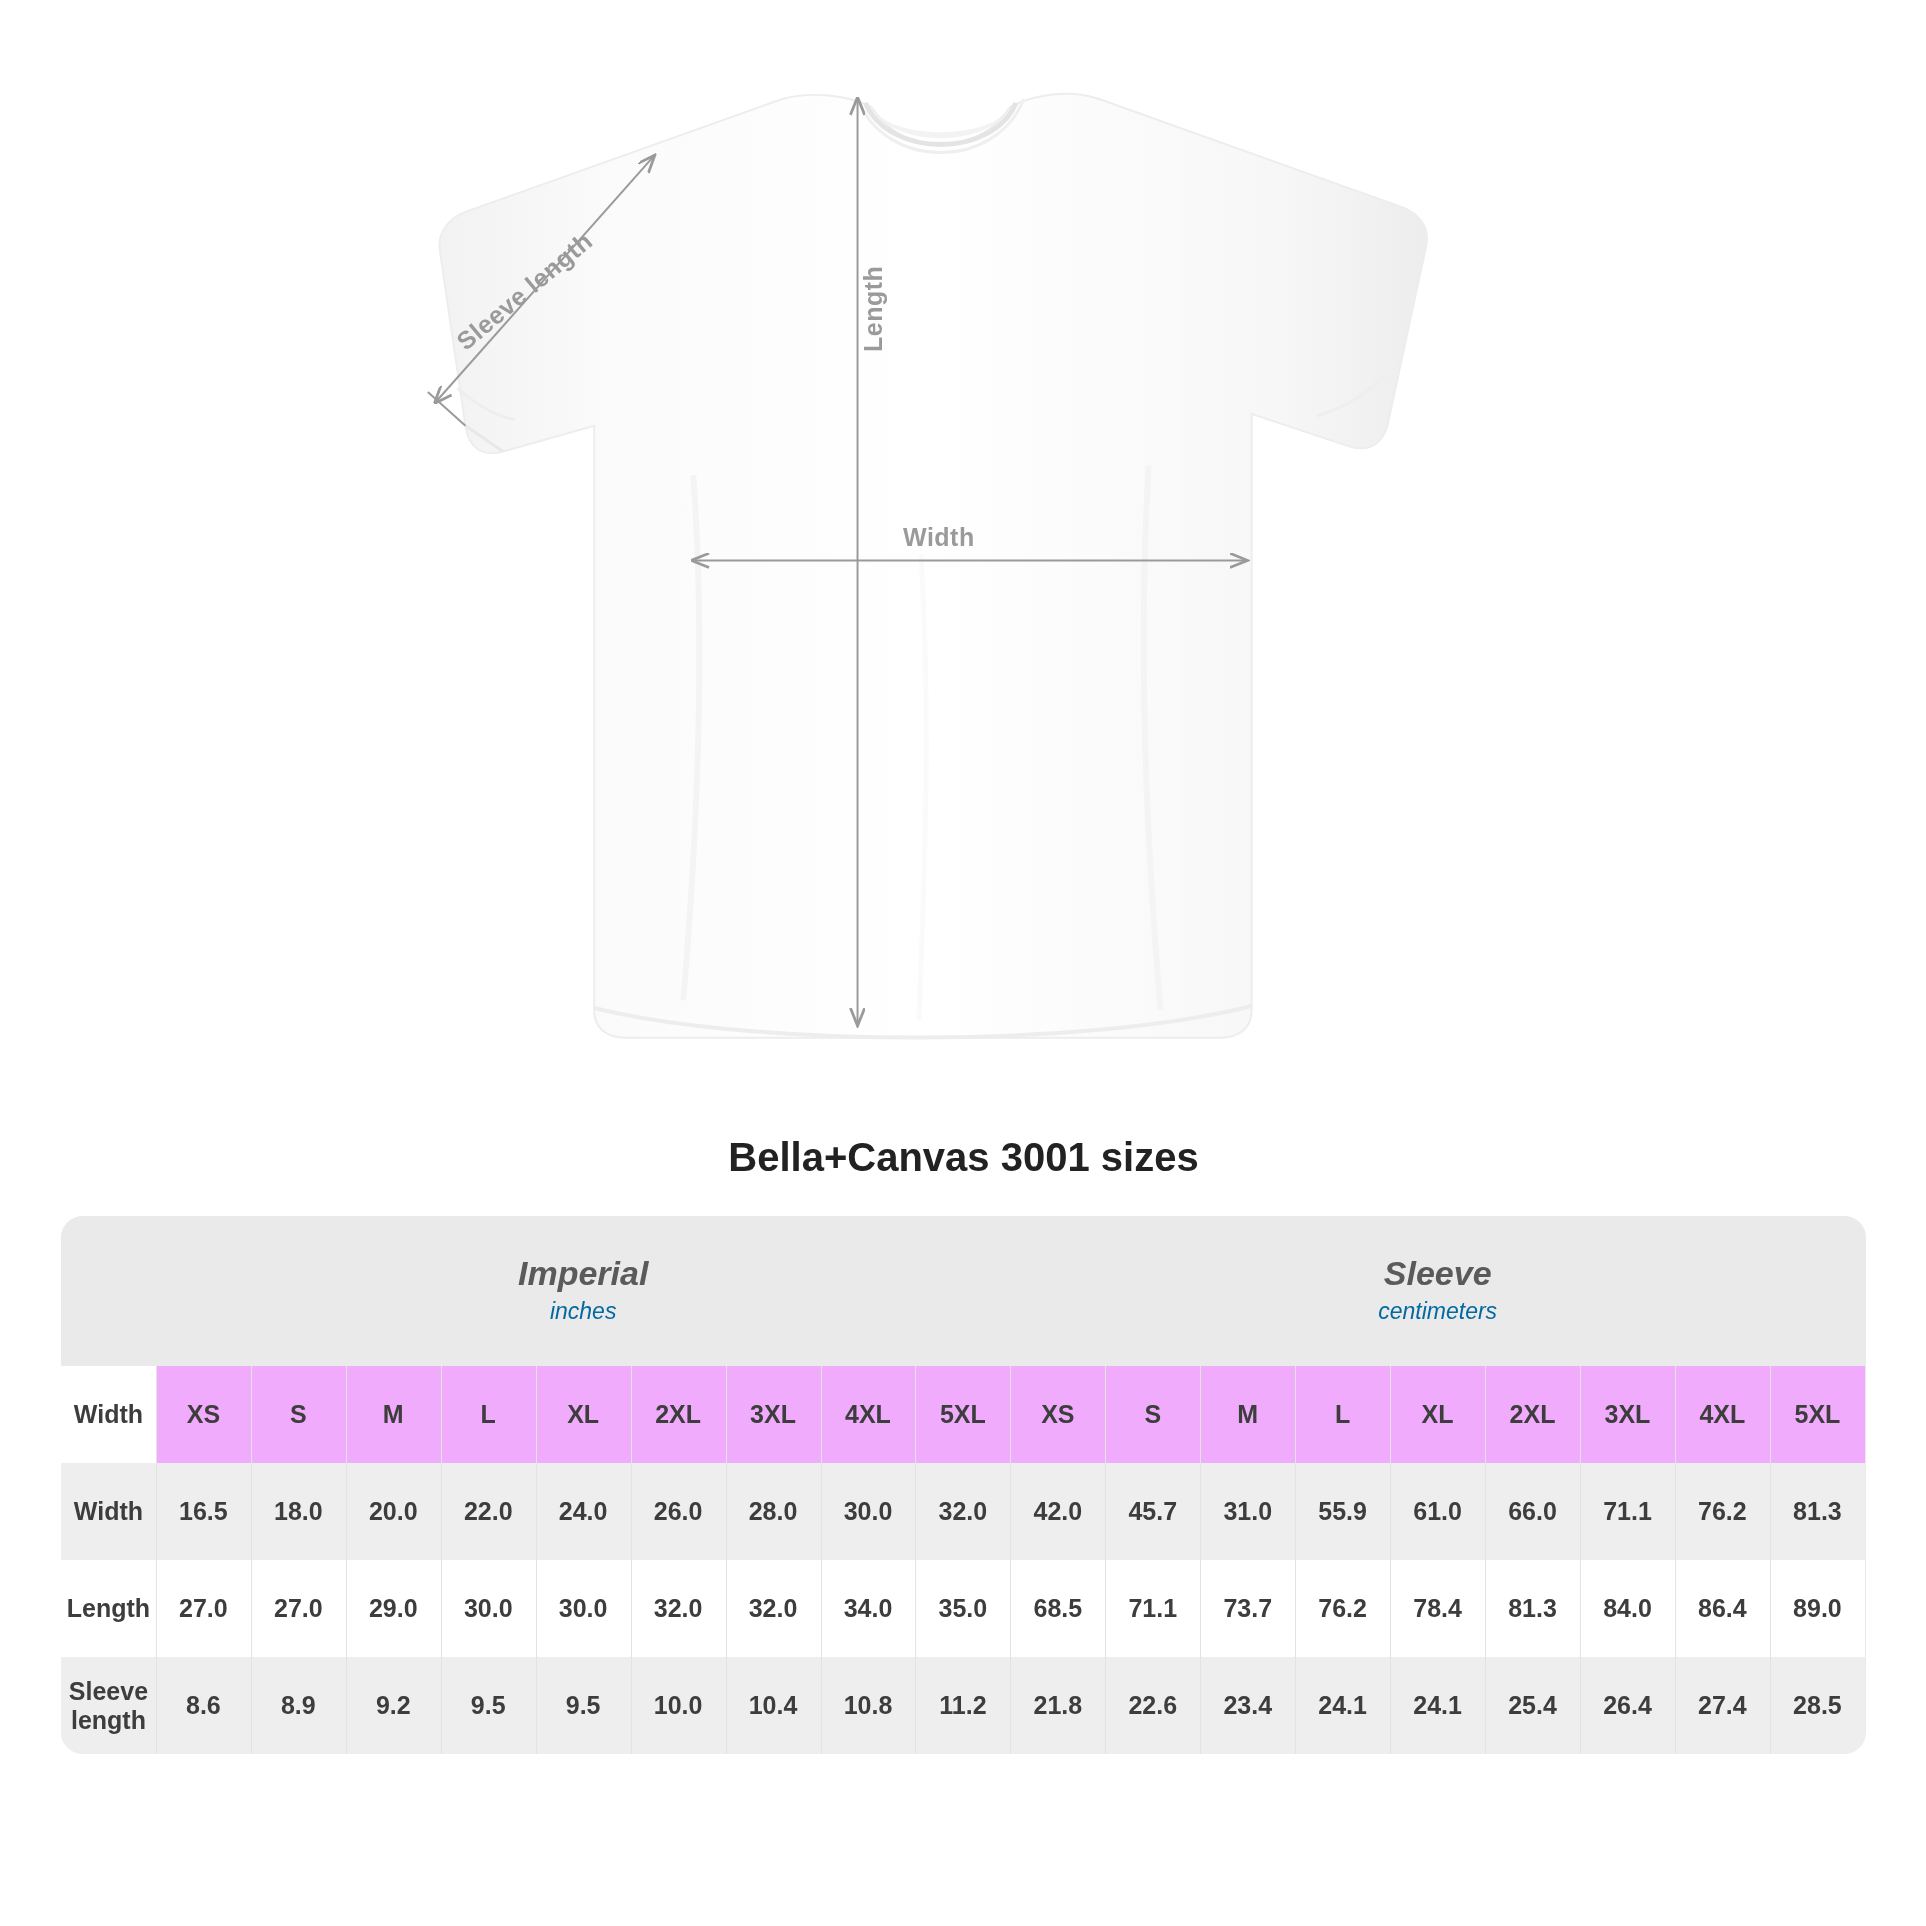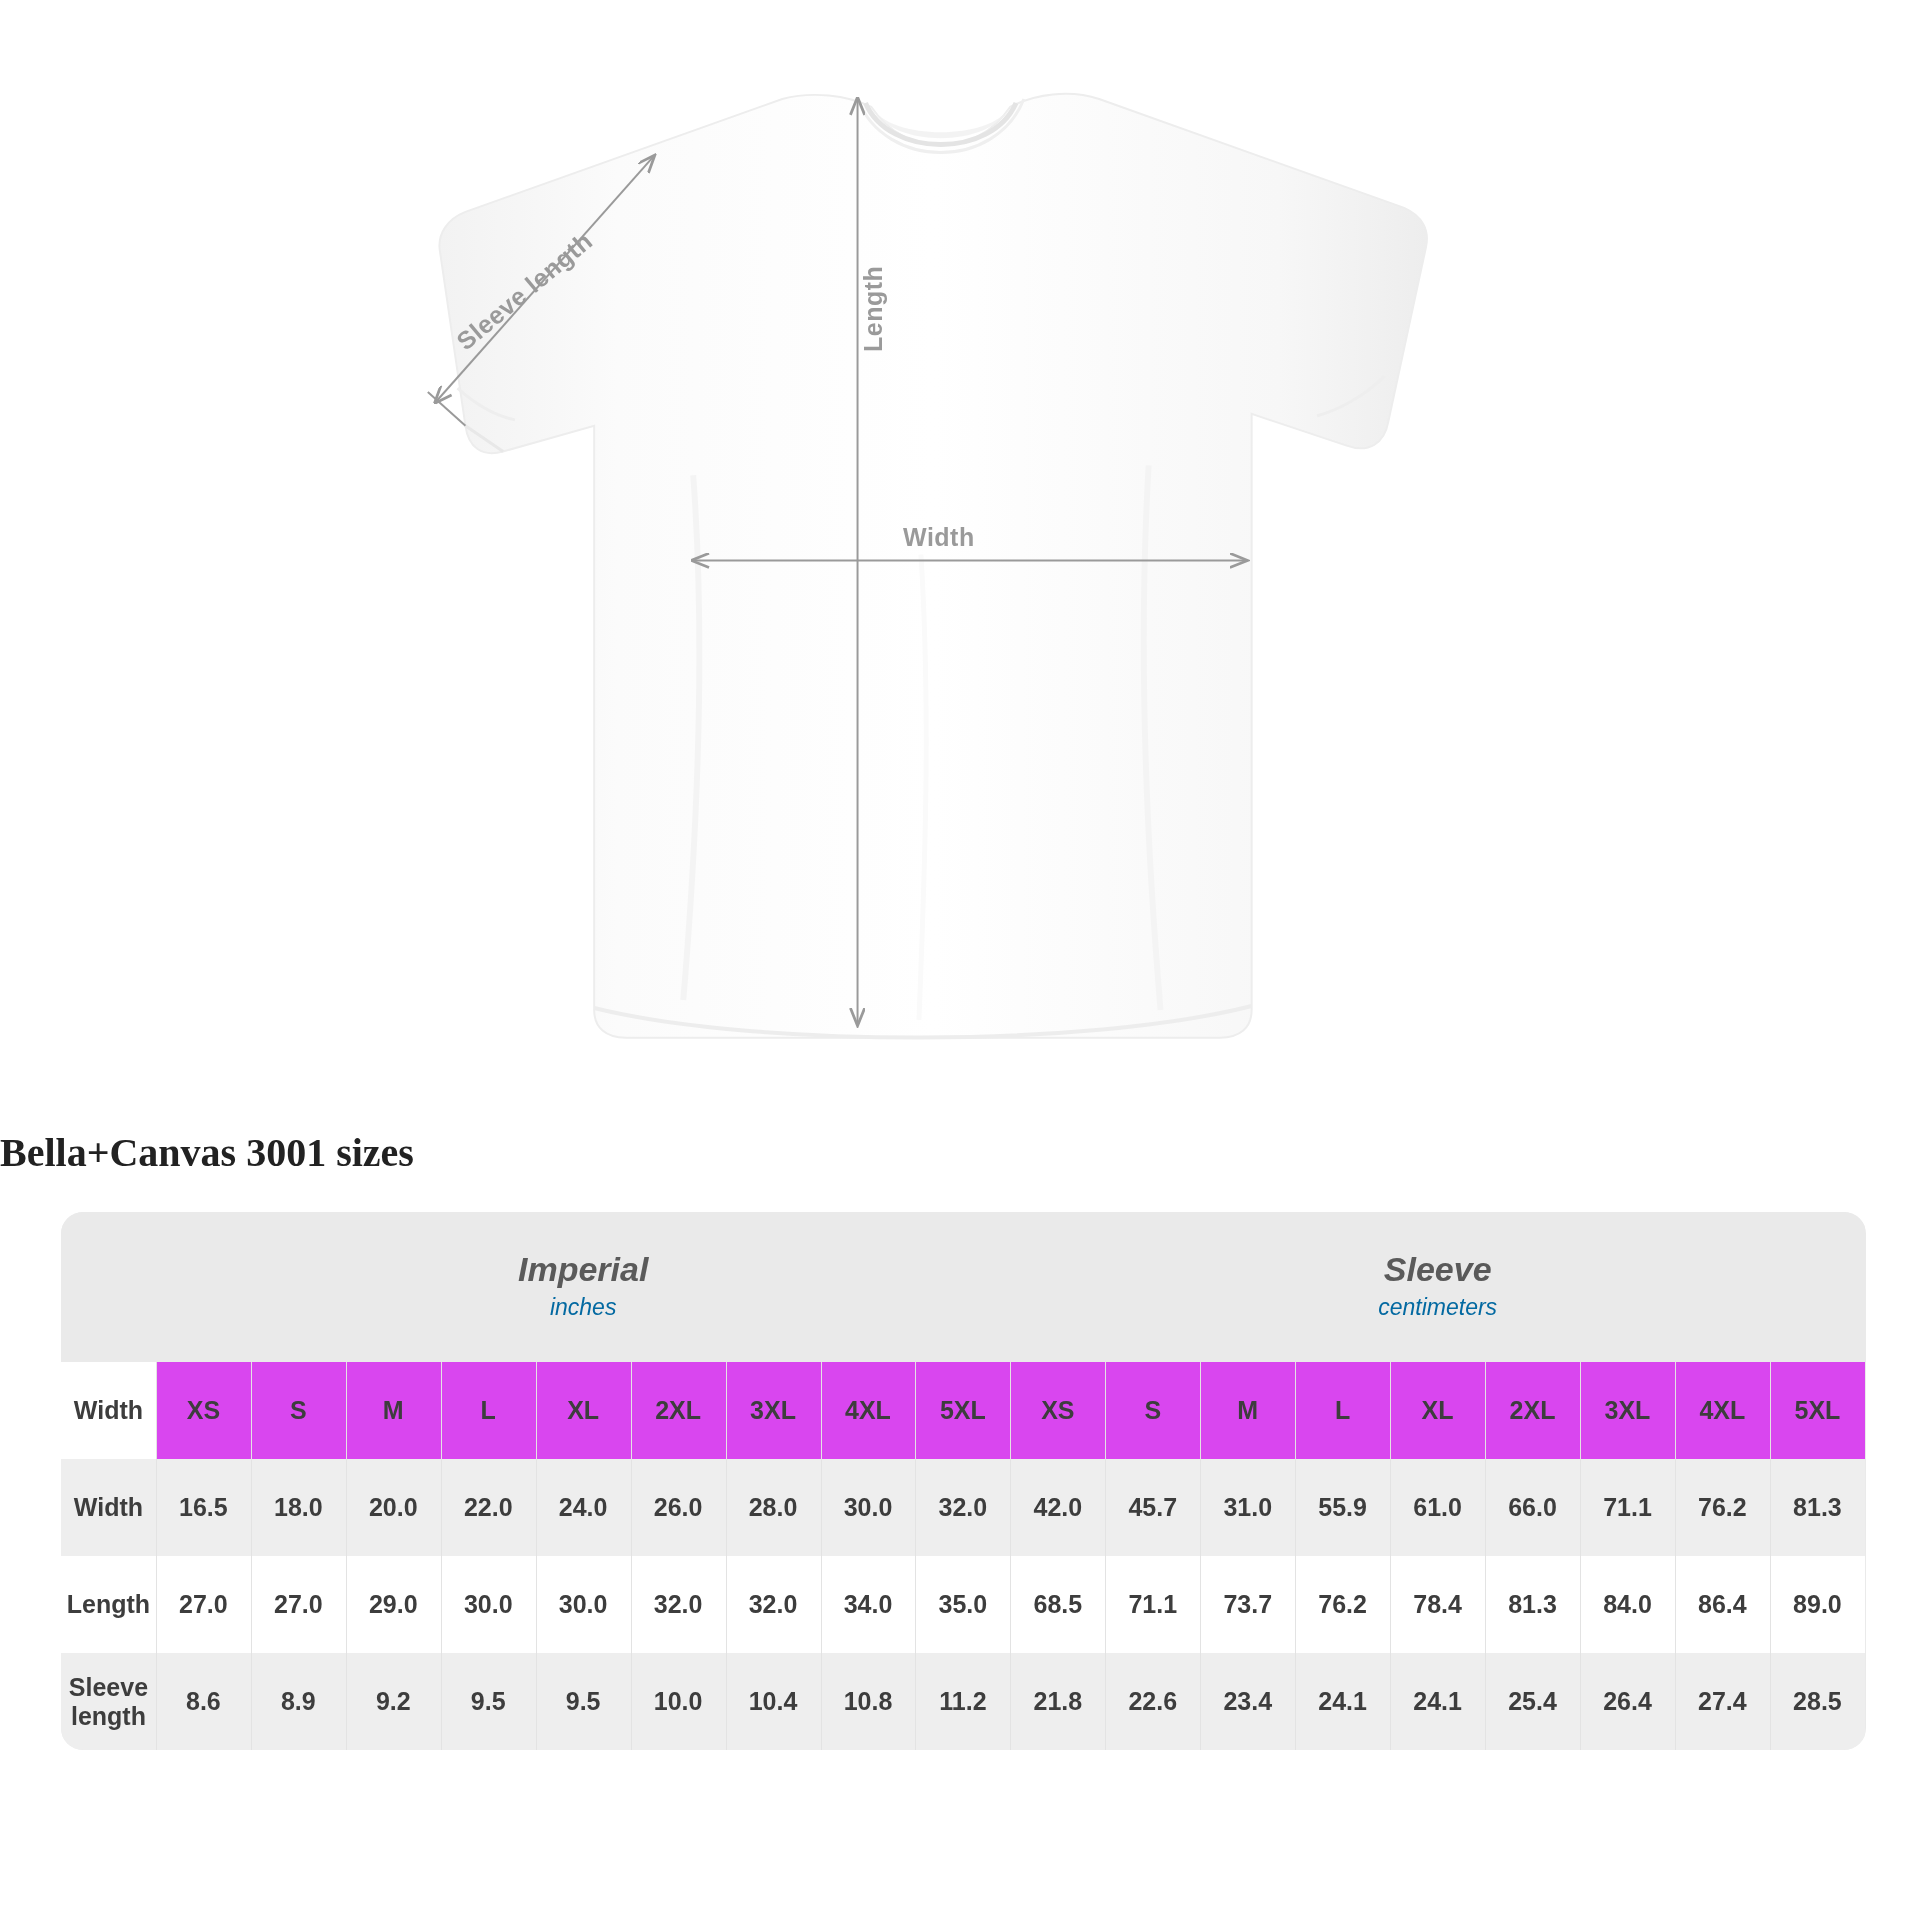--- a/index.html
+++ b/index.html
@@ -49,22 +49,22 @@
   }
   .dim-label.sleeve-label {
     left: 451px;
     top: 334px;
     transform: rotate(-40deg);
     transform-origin: left top;
   }
 
   
   .heading-block {
-    margin-top: 20px;
-    font-family: Liberation Serif, serif;
+    text-align: center;
+    margin-top: 26px;
   }
   .chart-title {
     font-size: 40px;
     font-weight: bold;
     color: #222222;
     margin: 0 0 18px 0;
   }
   .chart-note {
     font-size: 23px;
     font-style: italic;
@@ -107,21 +107,21 @@
   .unit-small {
     font-size: 23px;
     font-style: italic;
     color: #0369a1;
     display: block;
     line-height: 1.5;
   }
 
   .hdr-row td {
     height: 97px;
-    background: #d946ef;
+    background: #f0abfc;
     font-weight: bold;
     color: #444444;
     font-size: 26px;
   }
   .hdr-row td.rowlabel {
     background: #ffffff;
   }
 
   tr.data-row td {
     height: 97px;

